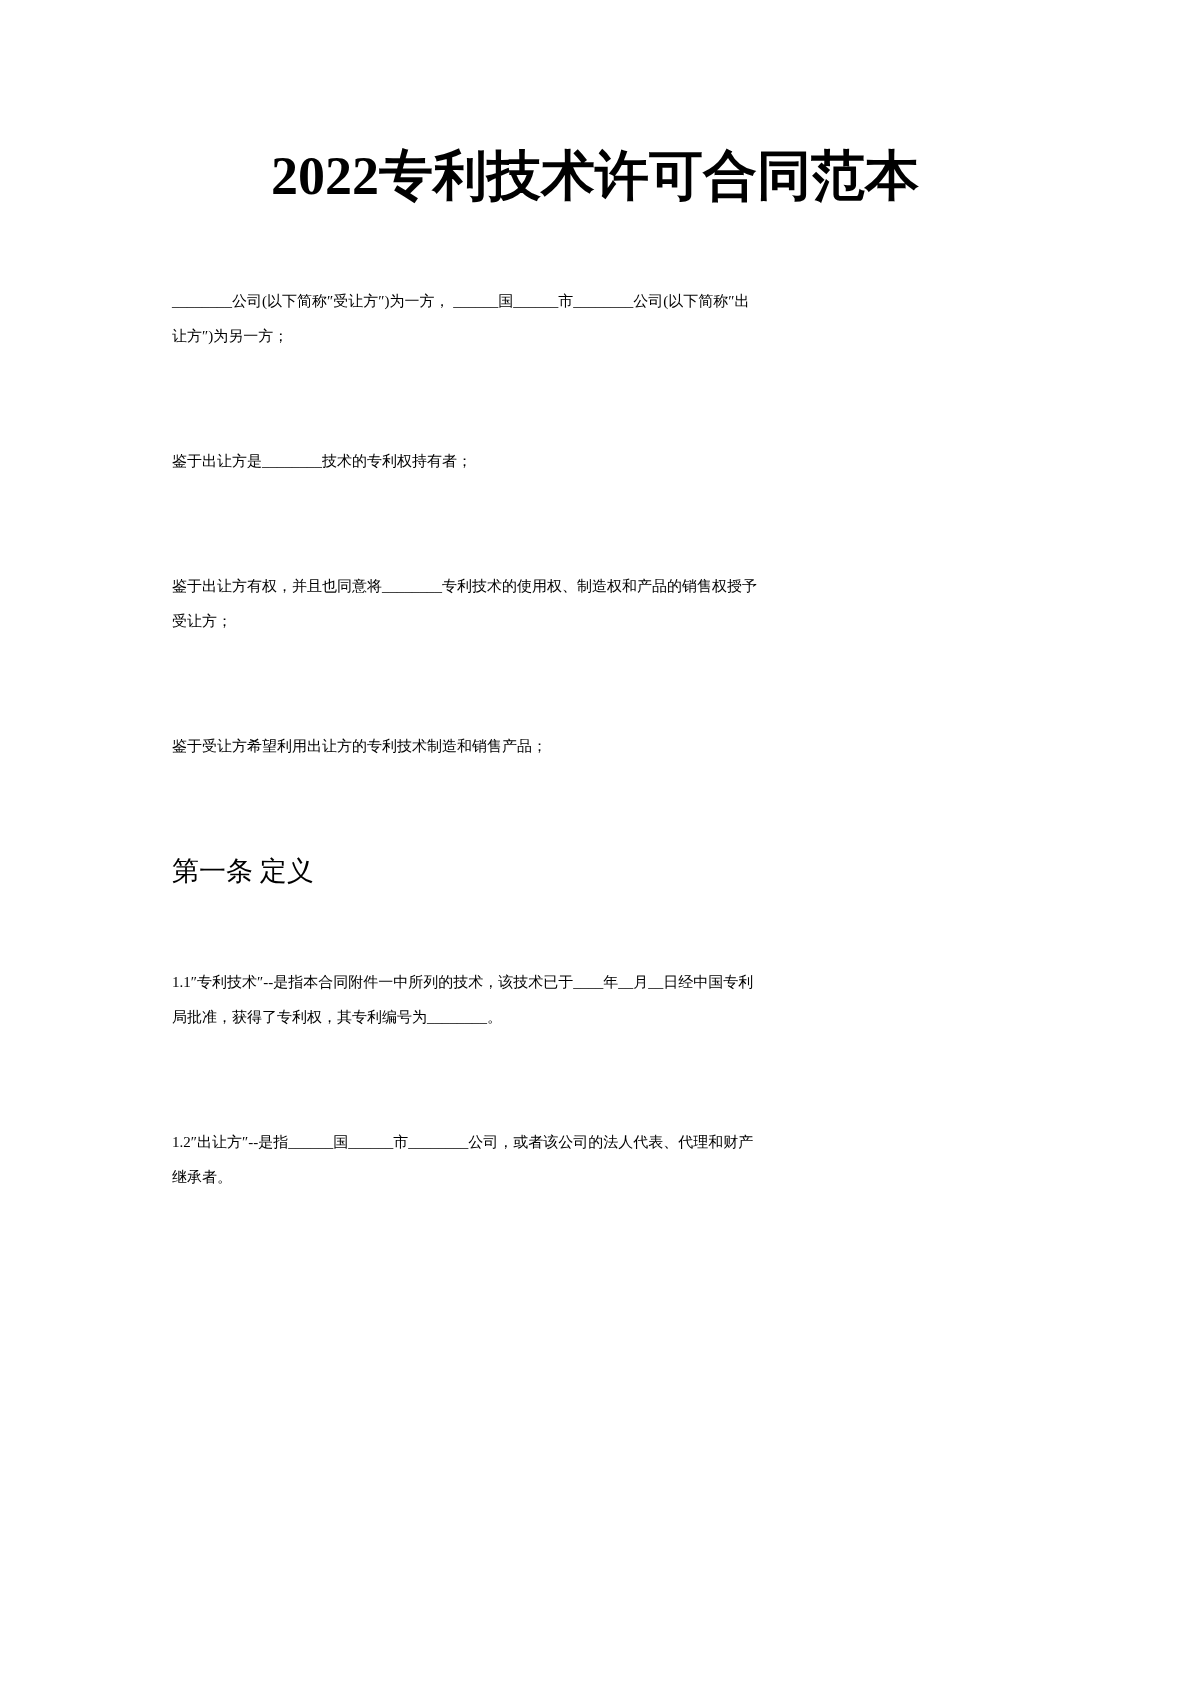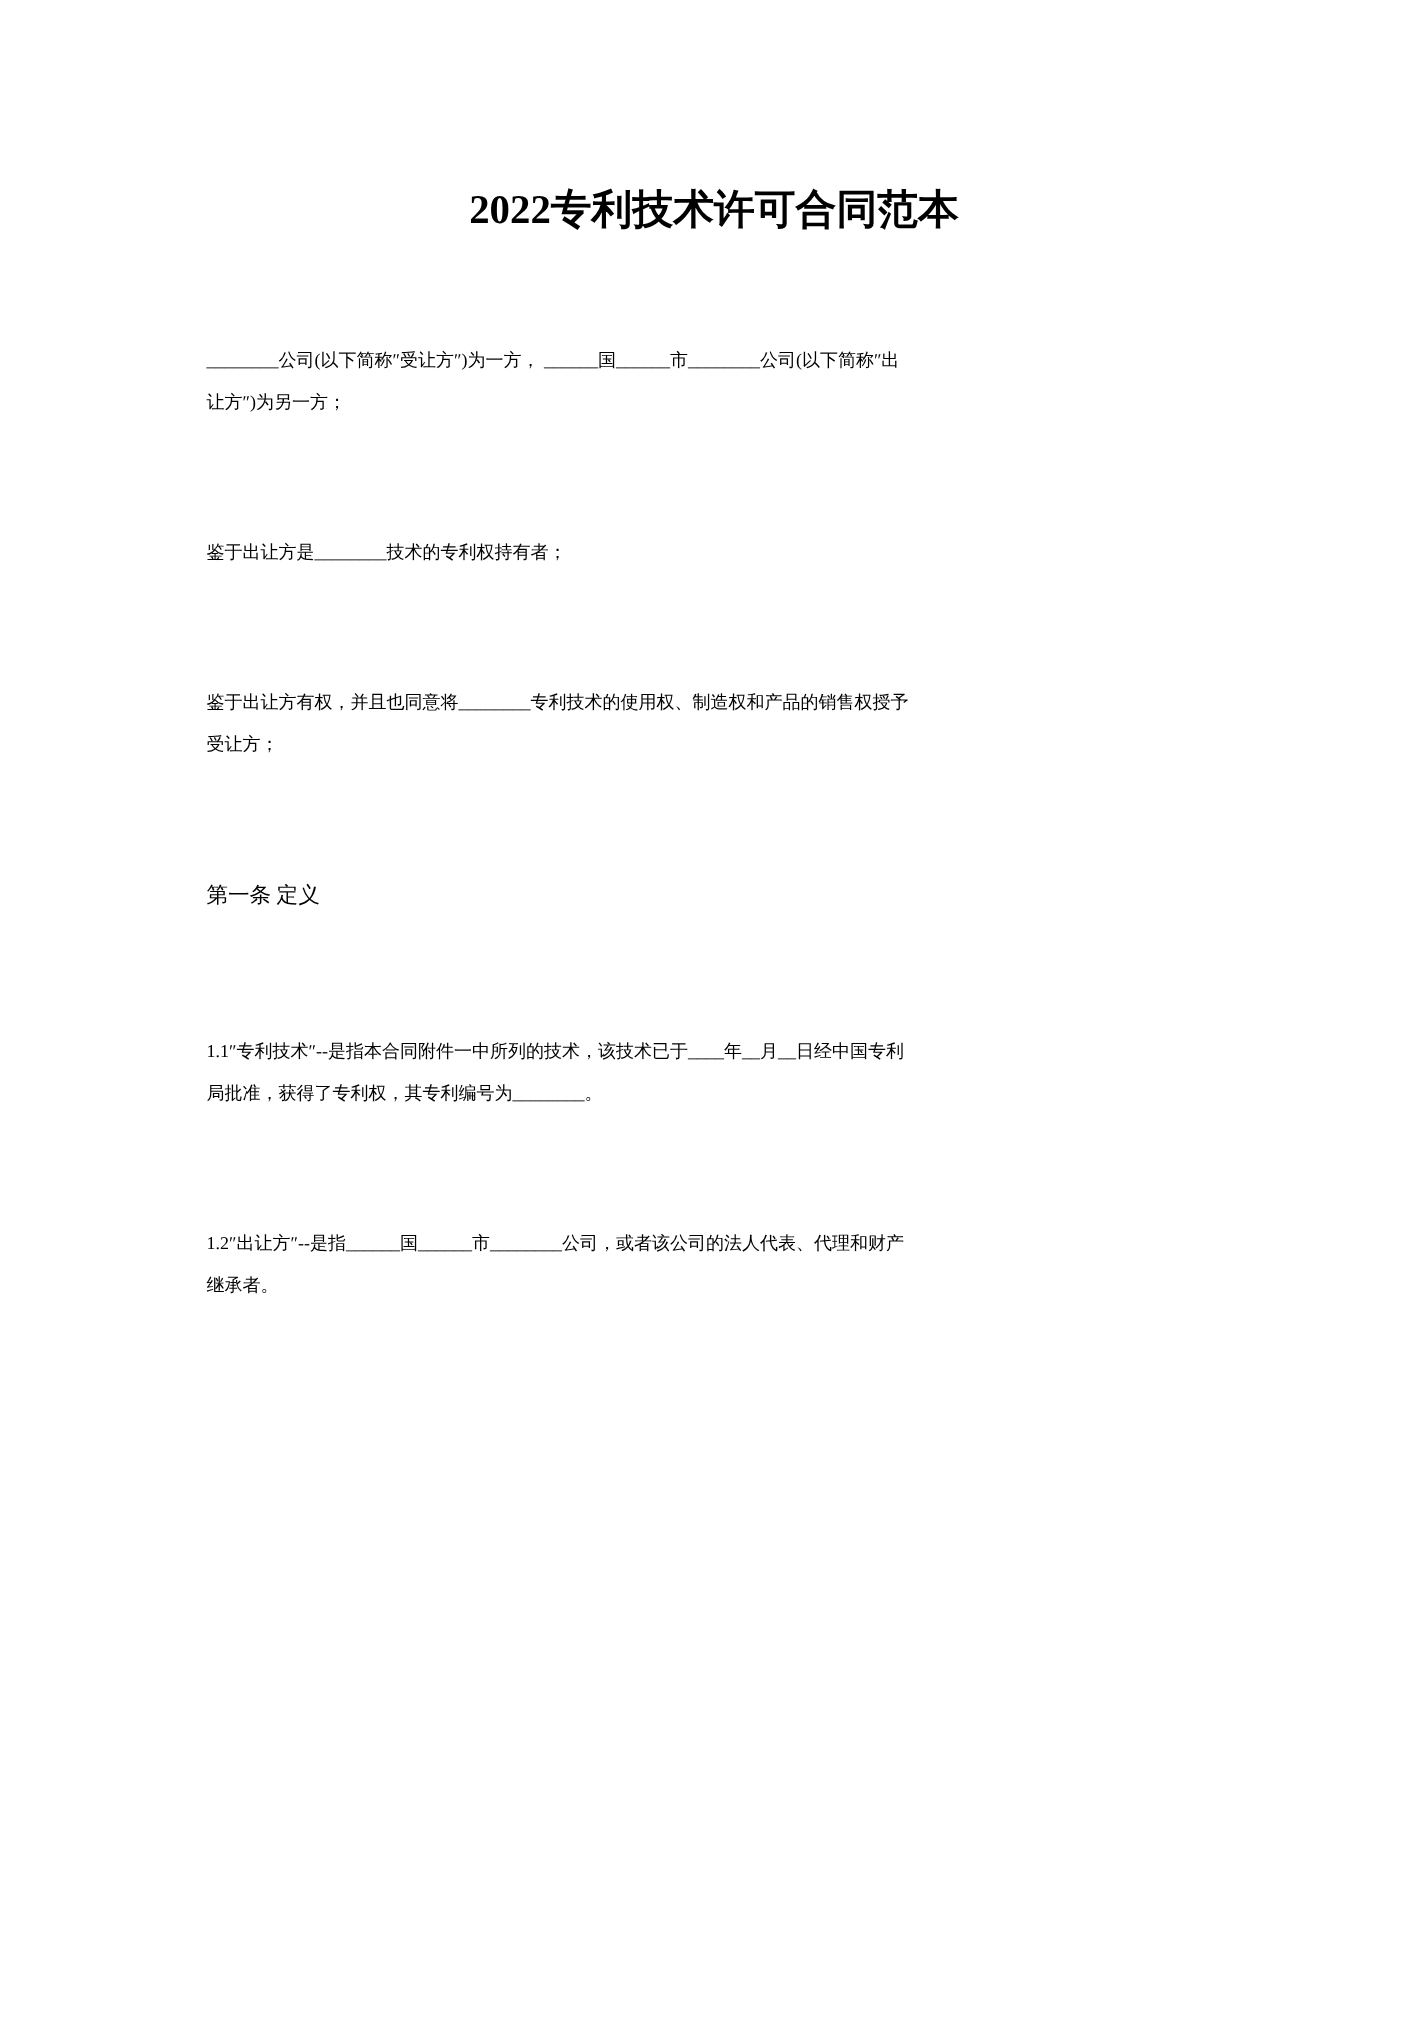--- a/index.html
+++ b/index.html
@@ -14,60 +14,61 @@
     margin: 0 auto;
     background: #ffffff;
     box-sizing: border-box;
     padding: 148px 172px 0 172px;
     overflow: hidden;
     font-family: "Liberation Serif", "DejaVu Serif", serif;
     color: #000000;
   }
   .doc-title {
     margin: 0 0 80px 0;
-    font-size: 34px;
+    font-size: 54px;
     line-height: 56px;
     font-weight: bold;
     text-align: center;
     font-family: "Liberation Serif", "DejaVu Serif", serif;
     color: #000000;
   }
   .para {
     margin: 0 0 90px 0;
     font-size: 15px;
     line-height: 35px;
     font-weight: normal;
     text-align: left;
     white-space: pre-wrap;
     word-break: break-all;
     color: #000000;
   }
   .section-heading {
-    margin: 0 0 96px 0;
-    font-size: 18px;
+    margin: 0 0 76px 0;
+    font-size: 27px;
     line-height: 35px;
     font-weight: normal;
     white-space: pre-wrap;
     color: #000000;
   }
 </style>
 </head>
 <body>
 
 <div class="page">
   <h1 class="doc-title">2022专利技术许可合同范本</h1>
 
   <p class="para">________公司(以下简称″受让方″)为一方， ______国______市________公司(以下简称″出
 让方″)为另一方；</p>
 
   <p class="para">鉴于出让方是________技术的专利权持有者；</p>
 
   <p class="para">鉴于出让方有权，并且也同意将________专利技术的使用权、制造权和产品的销售权授予
 受让方；</p>
 
+  <p class="para">鉴于受让方希望利用出让方的专利技术制造和销售产品；</p>
 
 
   <p class="section-heading">第一条 定义</p>
 
   <p class="para">1.1″专利技术″--是指本合同附件一中所列的技术，该技术已于____年__月__日经中国专利
 局批准，获得了专利权，其专利编号为________。</p>
 
   <p class="para">1.2″出让方″--是指______国______市________公司，或者该公司的法人代表、代理和财产
 继承者。</p>
 

